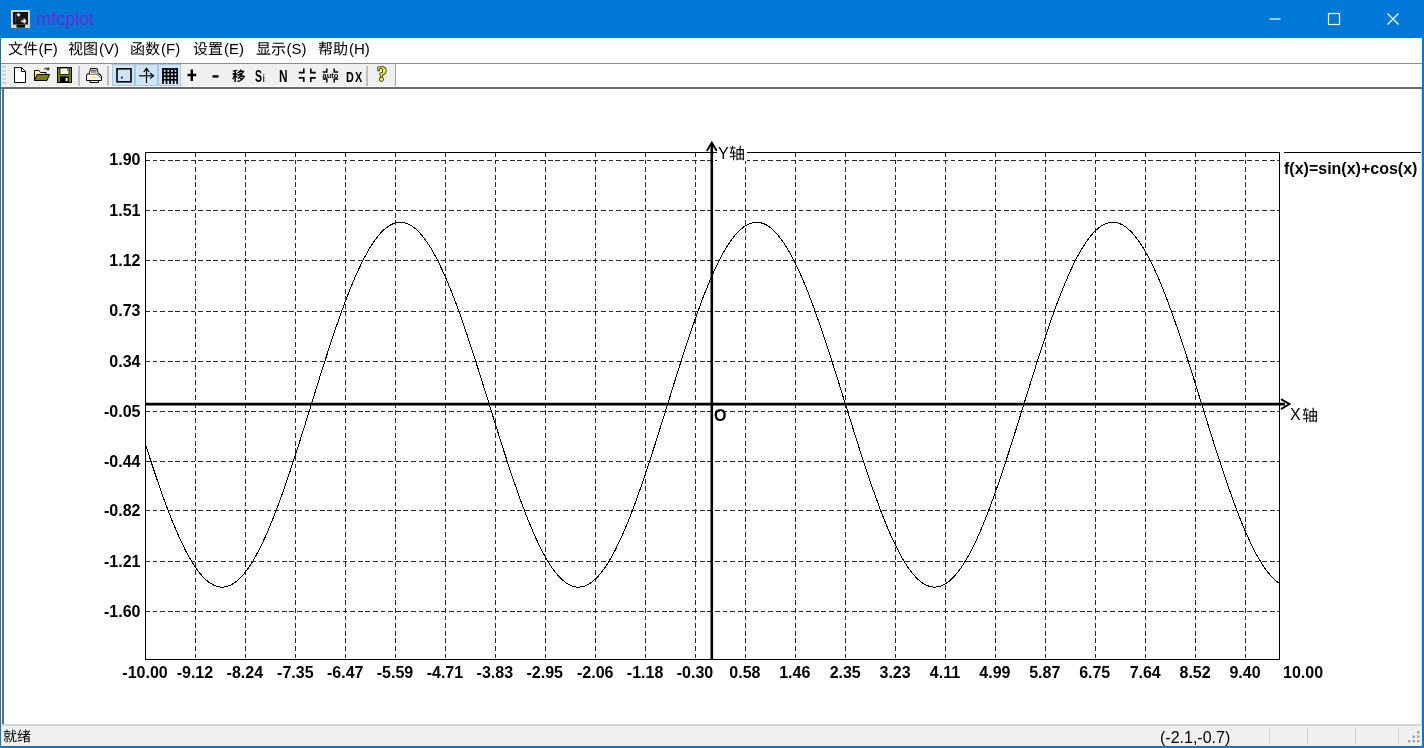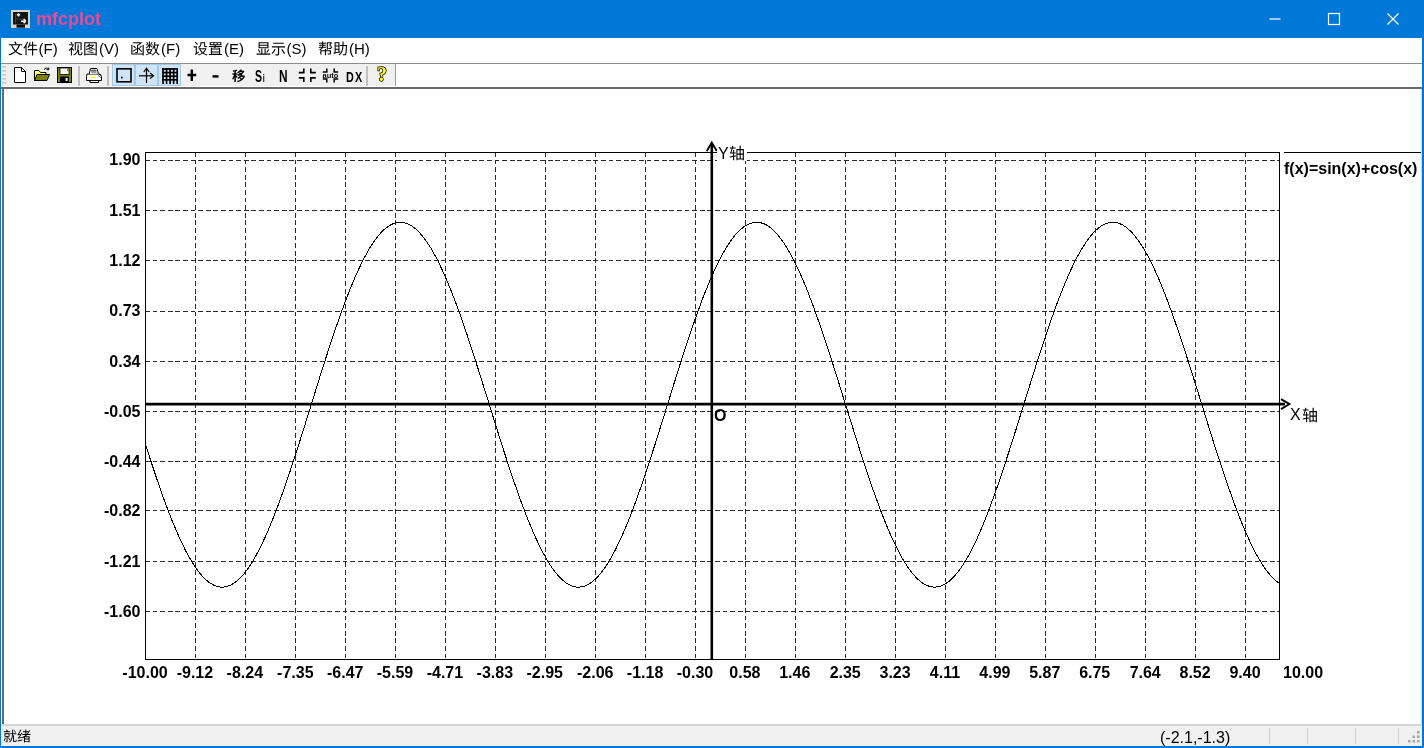--- a/index.html
+++ b/index.html
@@ -13,21 +13,21 @@
 <div class="abs" style="left:11px;top:10px;">
  <svg width="19" height="19">
   <rect x="0" y="0" width="19" height="18" fill="#d9d4cd"></rect>
   <rect x="2" y="2" width="15" height="12.5" fill="#141414"></rect>
   <path d="M4.5,12.5 V4 M4.5,9 H14" stroke="#3e3e3e" stroke-width="1"></path>
   <path d="M5.8,4.8 h3.4 M7.5,3.2 v3.4" stroke="#ededed" stroke-width="1.6"></path>
   <path d="M10,11.2 h4.5 M14.8,11.2 l-2.2,-2 M14.8,11.2 l-2.2,2" stroke="#ededed" stroke-width="1.6" fill="none"></path>
   <rect x="5.5" y="14.5" width="8.5" height="3.2" fill="#0c0c0c"></rect>
  </svg>
 </div>
-<div class="abs" style="left:36px;top:8.5px;font-size:18px;color:#ec4899;font-weight:bold;">mfcplot</div>
+<div class="abs" style="left:36px;top:8.5px;font-size:18px;color:#6d28d9;">mfcplot</div>
 <svg class="abs" style="left:1255px;top:0;" width="169" height="38">
  <line x1="14.5" y1="19" x2="25.5" y2="19" stroke="#fff" stroke-width="1.2"></line>
  <rect x="73.5" y="13.5" width="11" height="11" fill="none" stroke="#fff" stroke-width="1.2"></rect>
  <path d="M132.5,13.5 l11,11 M143.5,13.5 l-11,11" stroke="#fff" stroke-width="1.2"></path>
 </svg>
 
 <div class="abs" style="left:0;top:38px;width:1424px;height:24px;background:#fff;"></div>
 <div class="abs" style="left:7.5px;top:36.7px;height:24px;display:flex;align-items:center;">
     <svg style="" width="30" height="15" viewBox="0 -880 2000 1000" fill="#000">
       <g transform="scale(1,-1)">
@@ -273,21 +273,21 @@
     </svg></div>
 
 <div class="abs" style="left:0;top:724px;width:1424px;height:2px;background:#d6d6d6;"></div>
 <div class="abs" style="left:0;top:726px;width:1424px;height:20px;background:#f0f0f0;"></div>
 <div class="abs" style="left:3px;top:729px;"><svg style="" width="28" height="14" viewBox="0 -880 2000 1000" fill="#000">
       <g transform="scale(1,-1)">
         <path transform="translate(0,0)" d="M174 508H399V388H174ZM721 432V52C721 -11 728 -27 744 -40C760 -52 785 -56 806 -56C819 -56 856 -56 870 -56C889 -56 913 -54 927 -46C943 -40 953 -27 960 -7C965 13 969 66 971 111C951 117 926 130 912 143C911 92 910 51 907 34C904 18 900 9 893 6C887 2 874 1 863 1C850 1 829 1 820 1C810 1 802 3 795 6C790 10 788 23 788 44V432ZM142 274C123 191 92 108 50 52C65 44 92 25 104 15C145 76 183 170 205 260ZM366 261C398 206 427 131 438 82L495 109C484 157 453 230 420 285ZM768 764C809 719 852 655 869 614L923 648C904 688 860 750 819 793ZM108 570V327H258V2C258 -8 255 -11 245 -11C235 -12 202 -12 165 -11C175 -29 185 -55 188 -74C240 -74 274 -73 297 -63C320 -52 326 -33 326 0V327H469V570ZM222 826C238 793 256 752 267 717H54V650H511V717H345C333 753 311 803 291 842ZM659 838C659 758 659 670 654 581H520V512H649C632 300 582 90 437 -36C456 -47 480 -66 492 -81C645 58 699 285 719 512H954V581H724C729 670 730 757 731 838Z"></path>
         <path transform="translate(1000,0)" d="M45 53 59 -18C151 5 272 36 388 66L381 129C256 100 129 70 45 53ZM867 786C847 744 824 704 799 665V720H664V840H593V720H429V653H593V527H377V459H620C541 389 451 330 353 286C368 272 392 242 402 226C434 243 466 260 497 280V-76H568V-36H826V-73H899V360H611C649 391 686 424 720 459H959V527H782C841 598 893 677 936 764ZM664 653H791C761 608 727 566 690 527H664ZM568 132H826V28H568ZM568 193V296H826V193ZM61 423C76 430 100 436 227 452C182 386 140 333 122 313C91 276 68 251 46 247C55 230 66 196 69 182C88 194 121 203 352 250C350 265 350 293 352 312L173 280C250 369 325 479 390 590L331 625C312 588 290 551 268 516L133 502C191 588 249 700 292 807L224 838C186 717 116 586 93 553C72 519 56 494 38 491C47 472 58 438 61 423Z"></path>
       </g>
     </svg></div>
-<div class="abs" style="left:1160px;top:729px;font-size:16px;color:#000;">(-2.1,-1.3)</div>
+<div class="abs" style="left:1160px;top:729px;font-size:16px;color:#000;">(-2.1,-0.7)</div>
 <svg class="abs" style="left:1255px;top:726px;" width="169" height="20">
  <line x1="14.5" y1="2" x2="14.5" y2="18" stroke="#d0d0d0"></line>
  <line x1="52.5" y1="2" x2="52.5" y2="18" stroke="#d0d0d0"></line>
  <line x1="100.5" y1="2" x2="100.5" y2="18" stroke="#d0d0d0"></line>
  <line x1="143.5" y1="2" x2="143.5" y2="18" stroke="#d0d0d0"></line>
  <g fill="#a5a5a5">
   <rect x="153" y="14" width="2.5" height="2.5"></rect>
       <rect x="157.5" y="14" width="2.5" height="2.5"></rect>
       <rect x="162" y="14" width="2.5" height="2.5"></rect>
   <rect x="157.5" y="9.5" width="2.5" height="2.5"></rect>

